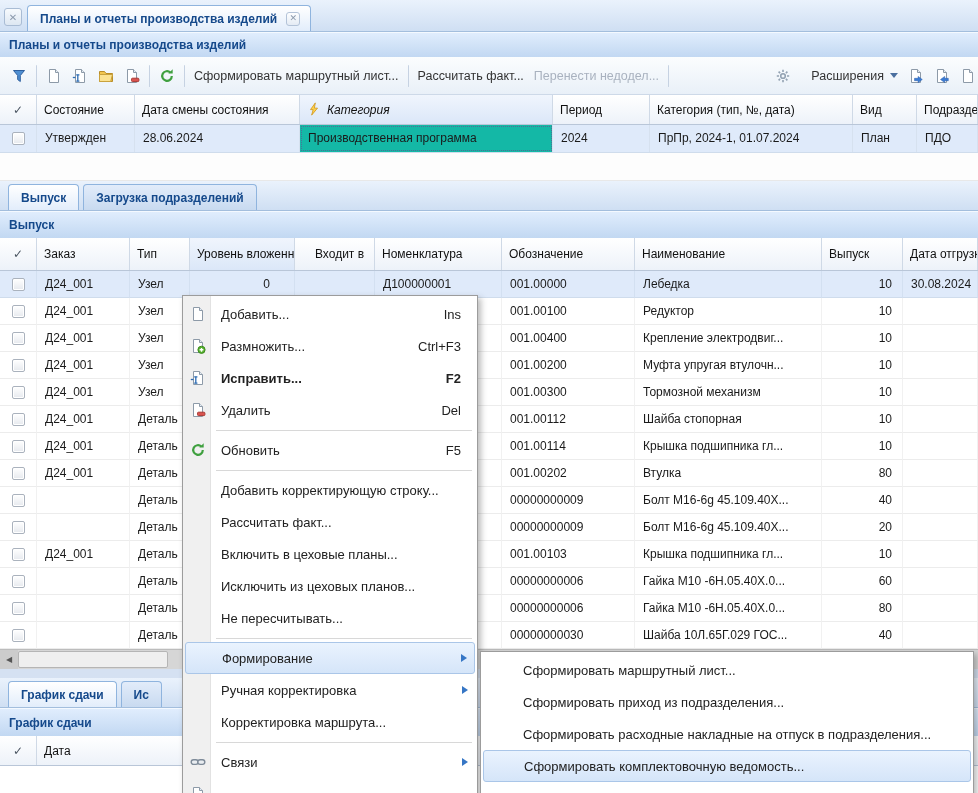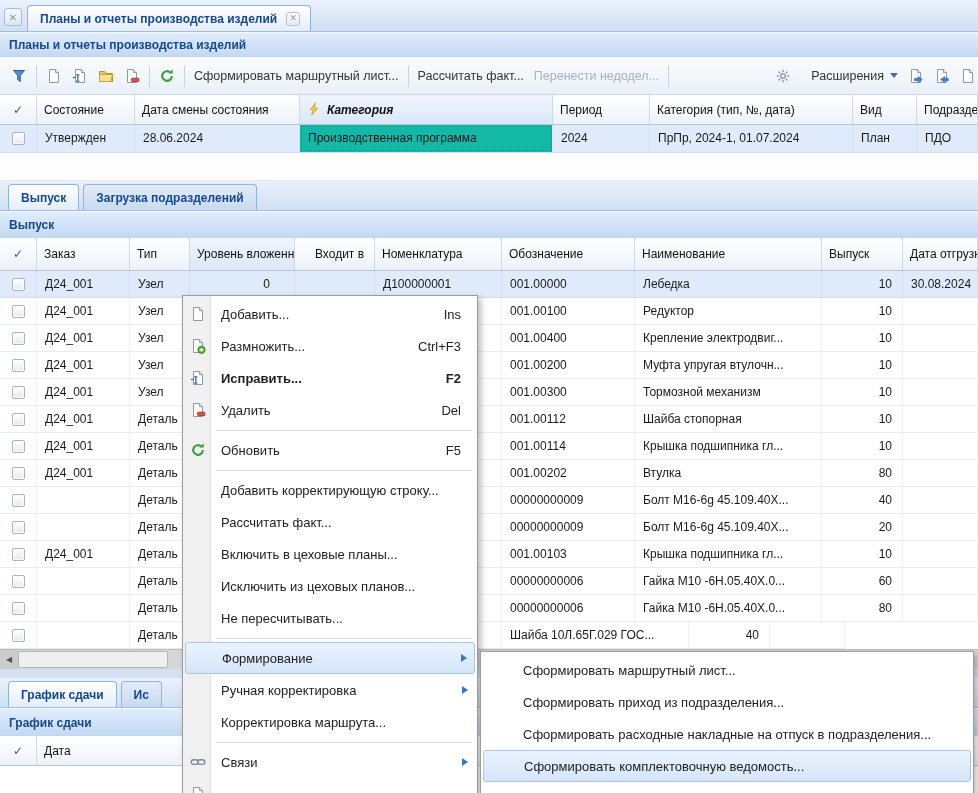--- a/index.html
+++ b/index.html
@@ -39,21 +39,21 @@
   .tbtn.tsep{width:1px;height:22px;padding:0;margin:0 4px;background:#c6d2e2;pointer-events:none;}
   .tbtn.pushright{margin-left:auto;}
   .tbtn.partial{margin-right:-9px;}
   .caret{width:0;height:0;border-left:4px solid transparent;border-right:4px solid transparent;border-top:5px solid #4a6f9f;margin-left:6px;}
 
   
   .ghead{display:flex;background:linear-gradient(#ffffff,#edf2f9);border-bottom:1px solid #b9c6d8;}
   .hcell{display:flex;align-items:center;height:100%;padding:0 7px;border-right:1px solid #cfd9e6;
          white-space:nowrap;overflow:hidden;color:#111;cursor:pointer;background:linear-gradient(#ffffff,#edf2f9);}
   .hcell.sorted{background:linear-gradient(#f0f5fd,#dbe7f8);}
-  .hcell.em .hlabel{font-weight:bold;font-style:italic;}
+  .hcell.em .hlabel{font-weight:normal;font-style:italic;}
   .hcell .hicon{display:inline-flex;width:16px;height:16px;margin-right:4px;}
   .hcell .hicon:empty{display:none;margin:0;}
   .hcell.checkcol{justify-content:center;padding:0;}
   .hcell.checkcol .hicon{margin:0;width:auto;height:auto;}
   .chk-glyph{color:#4a5561;font-weight:bold;font-size:12px;}
 
   .gcell{padding:0 8px;white-space:nowrap;overflow:hidden;height:100%;}
   .gcell.center{display:flex;align-items:center;justify-content:center;padding:0;}
   .gcell.num{text-align:right;padding-right:10px;}
   .gcell.lvl{padding-right:24px;}
@@ -575,20 +575,21 @@
       </div>
       <div class="grow2">
         <div class="gcell g2c0 center">
           <span class="checkbox"></span>
         </div>
         <div class="gcell g2c1"></div>
         <div class="gcell g2c2">Деталь</div>
         <div class="gcell g2c3 num lvl"></div>
         <div class="gcell g2c4"></div>
         <div class="gcell g2c5"></div>
+        <div class="gcell g2c6">00000000030</div>
         <div class="gcell g2c7">Шайба 10Л.65Г.029 ГОС...</div>
         <div class="gcell g2c8 num">40</div>
         <div class="gcell g2c9"></div>
       </div>
   </div>
 
   <div class="band hscroll">
     <div class="sbtn">
         <span>◀</span>
       </div>

